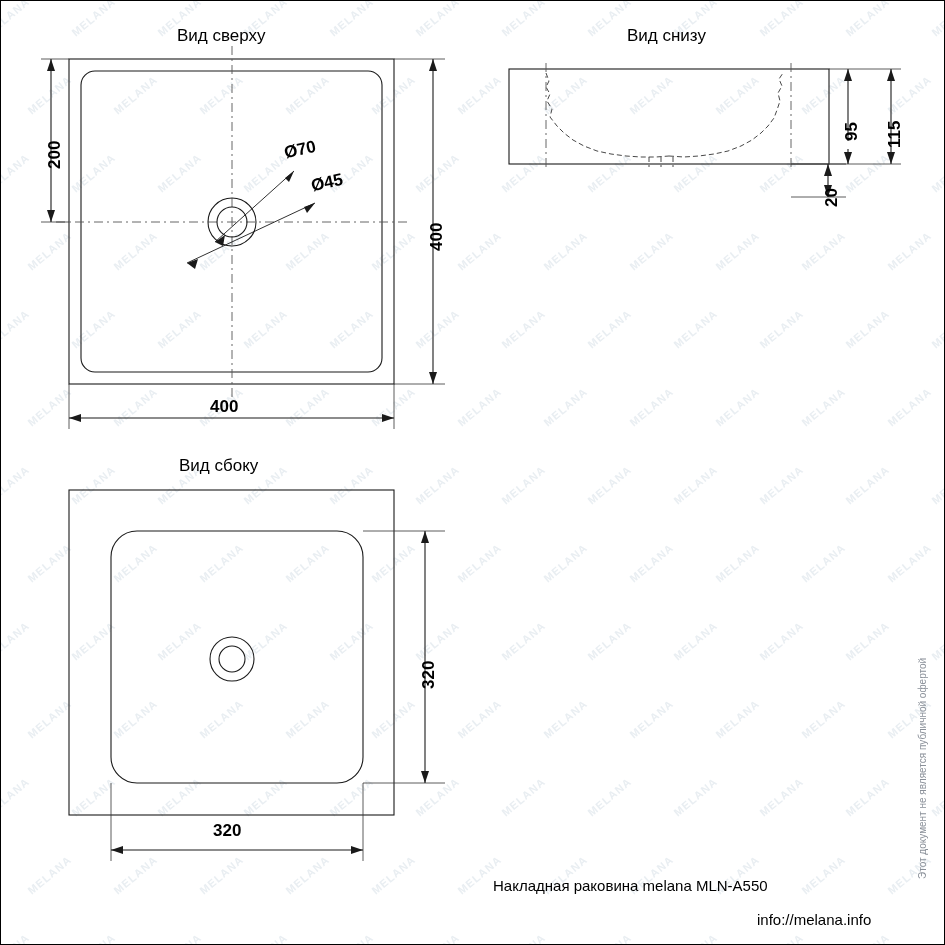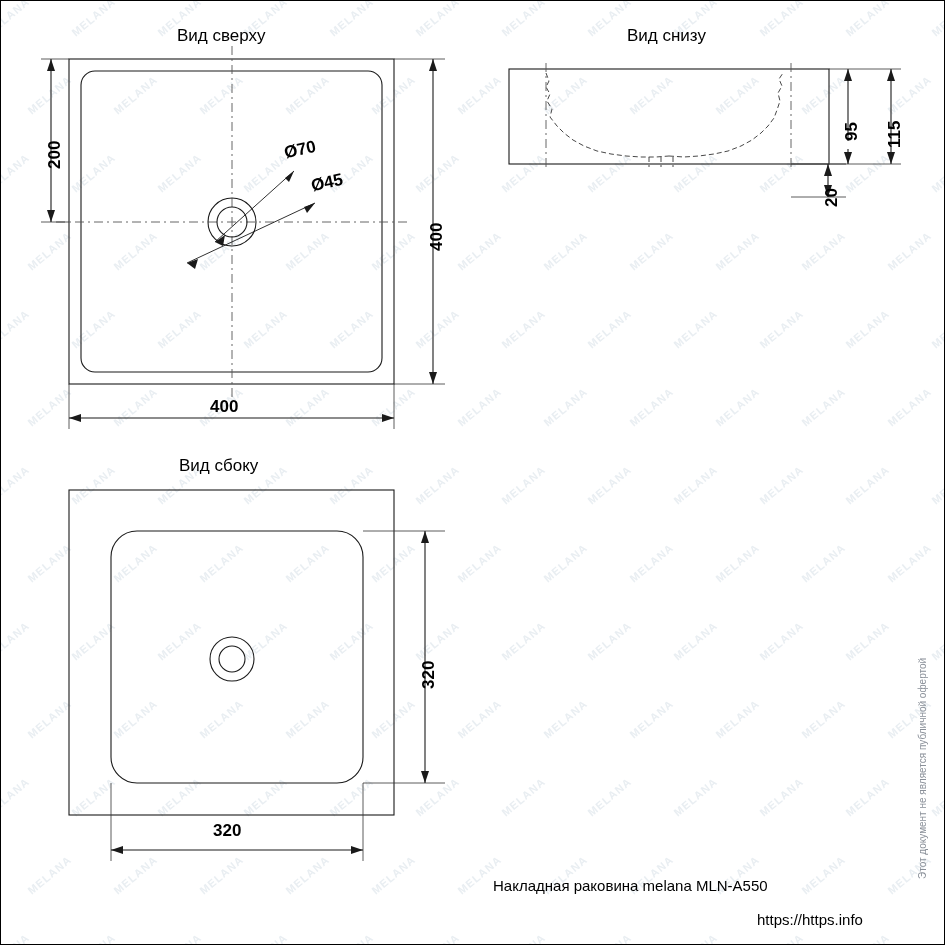--- a/index.html
+++ b/index.html
@@ -330,17 +330,17 @@
   <div class="dimtext" style="left:310px; top:172px; transform: rotate(-12deg);">Ø45</div>
 
   <div class="dimtext vert" style="left:841px; top:140px;">95</div>
   <div class="dimtext vert" style="left:884px; top:147px;">115</div>
   <div class="dimtext vert" style="left:821px; top:206px;">20</div>
 
   <div class="dimtext vert" style="left:418px; top:688px;">320</div>
   <div class="dimtext" style="left:212px; top:820px;">320</div>
 
   <div class="caption" style="left:492px; top:876px;">Накладная раковина melana MLN-A550</div>
-  <div class="caption" style="left:756px; top:910px;">https://https.info</div>
+  <div class="caption" style="left:756px; top:910px;">info://melana.info</div>
 
   <div class="sidenote" style="left:916px; top:878px;">Этот документ не является публичной офертой</div>
 
 </div>
 
 </body></html>

